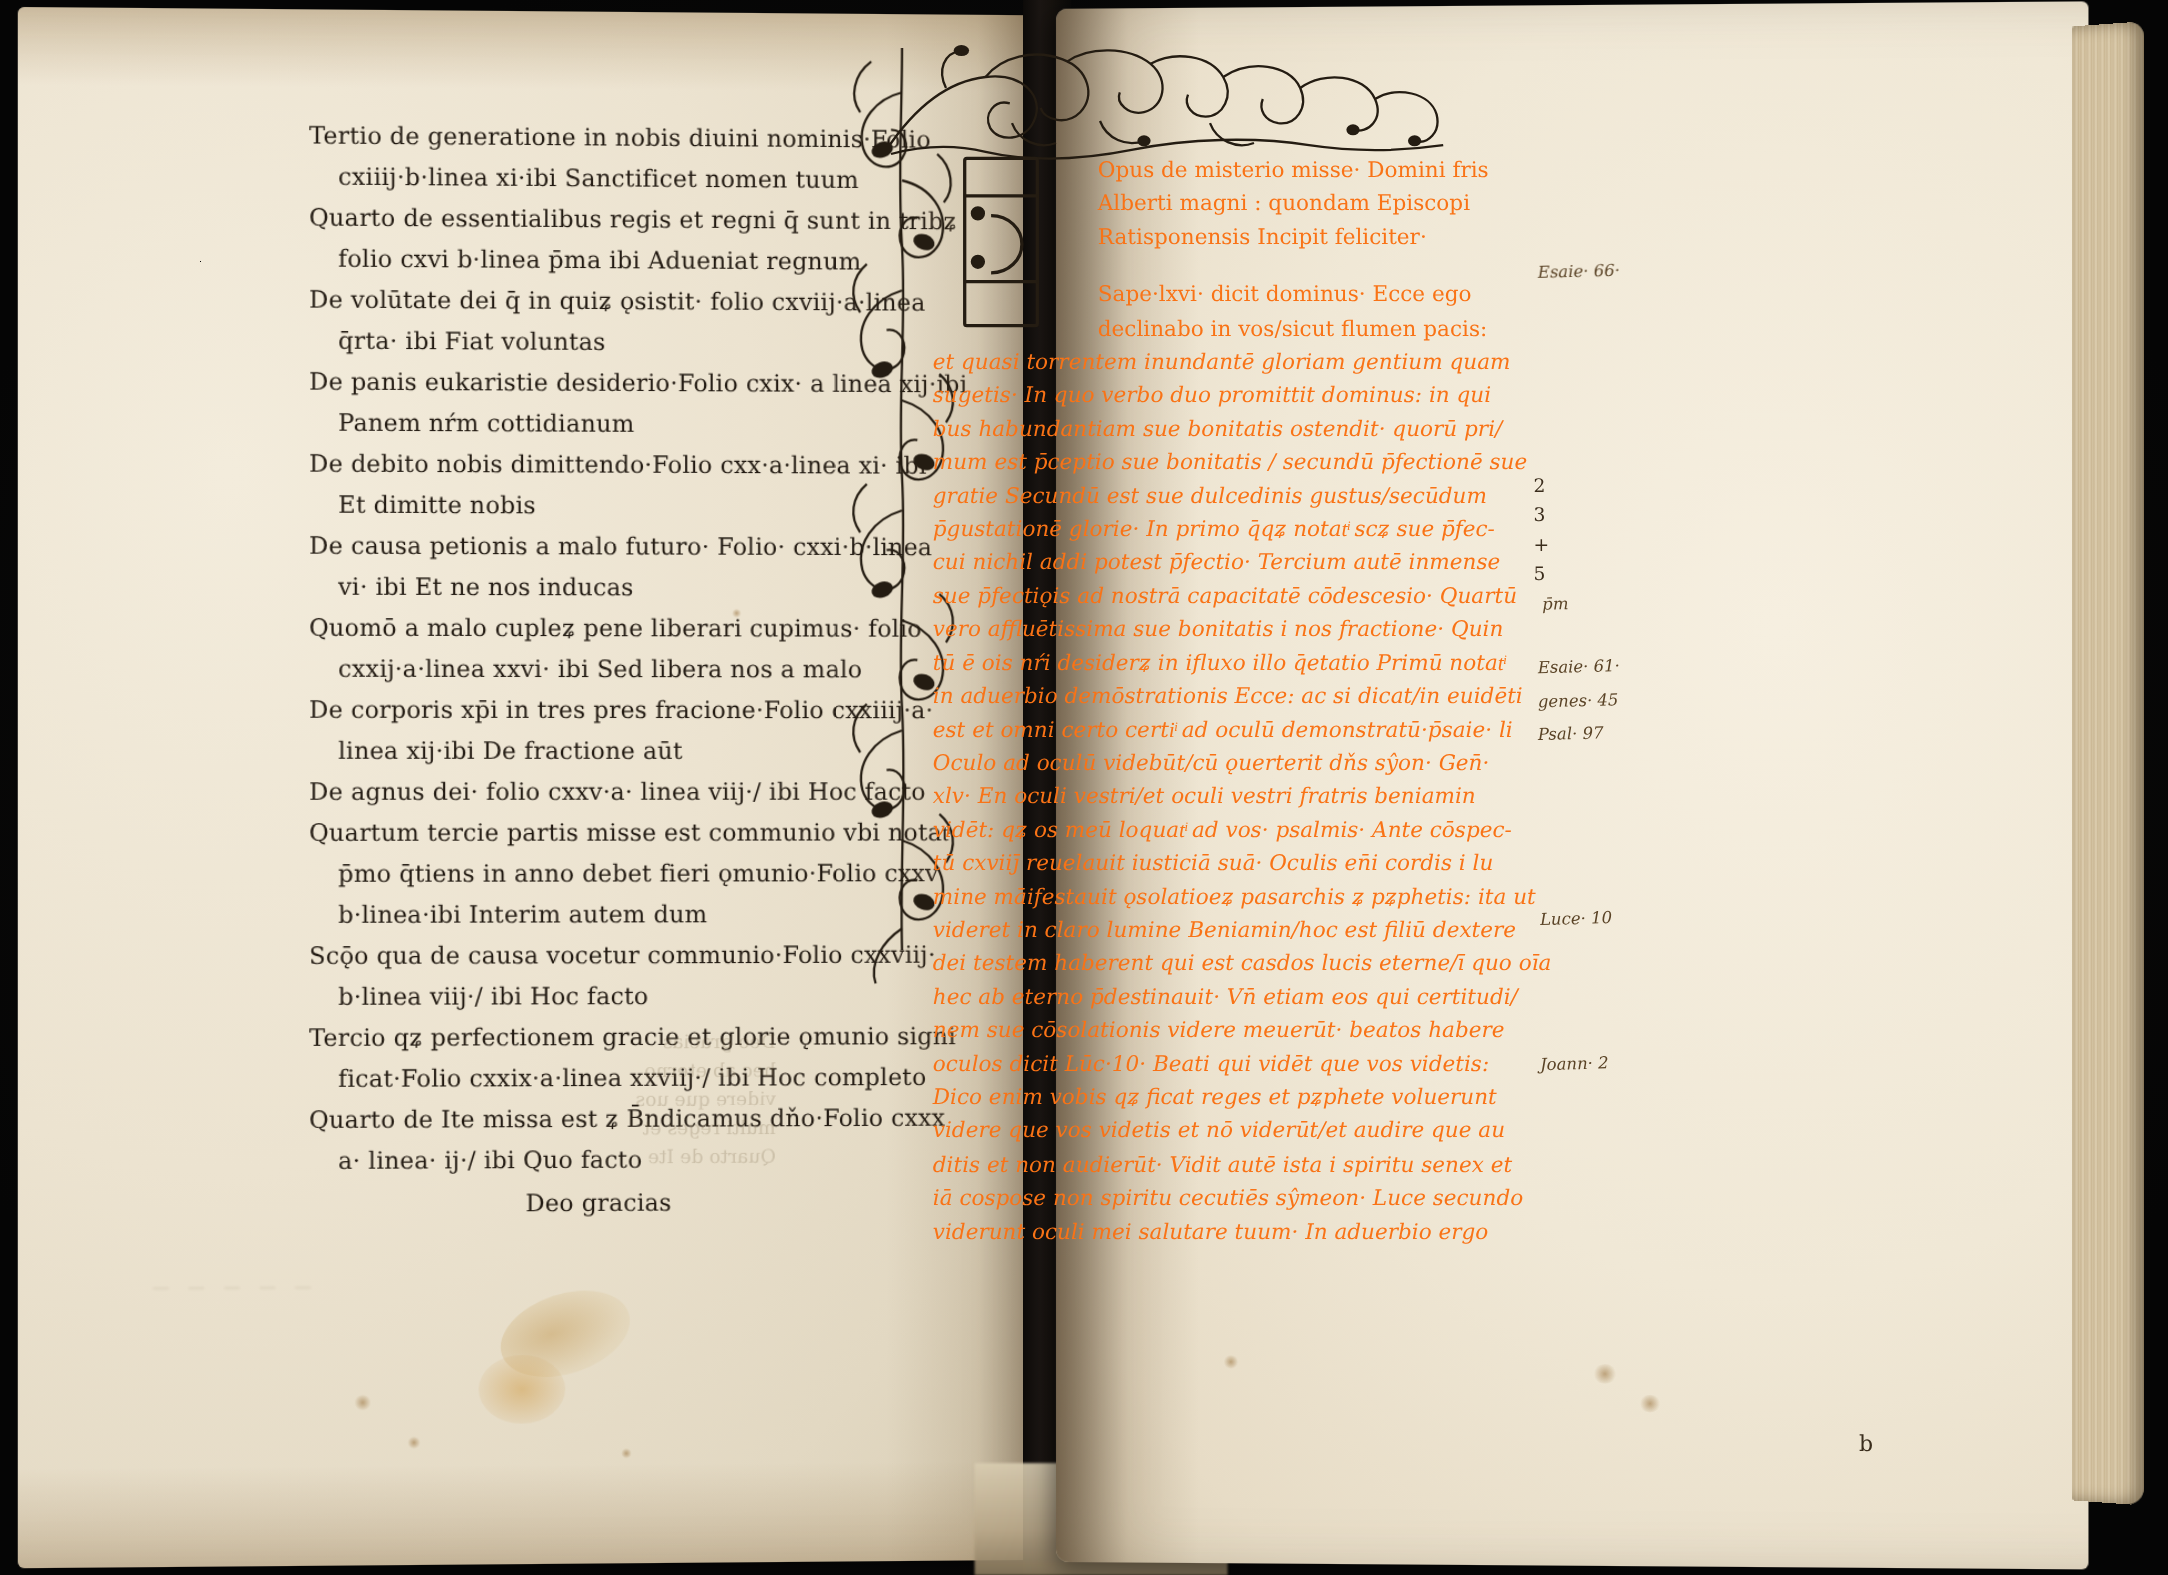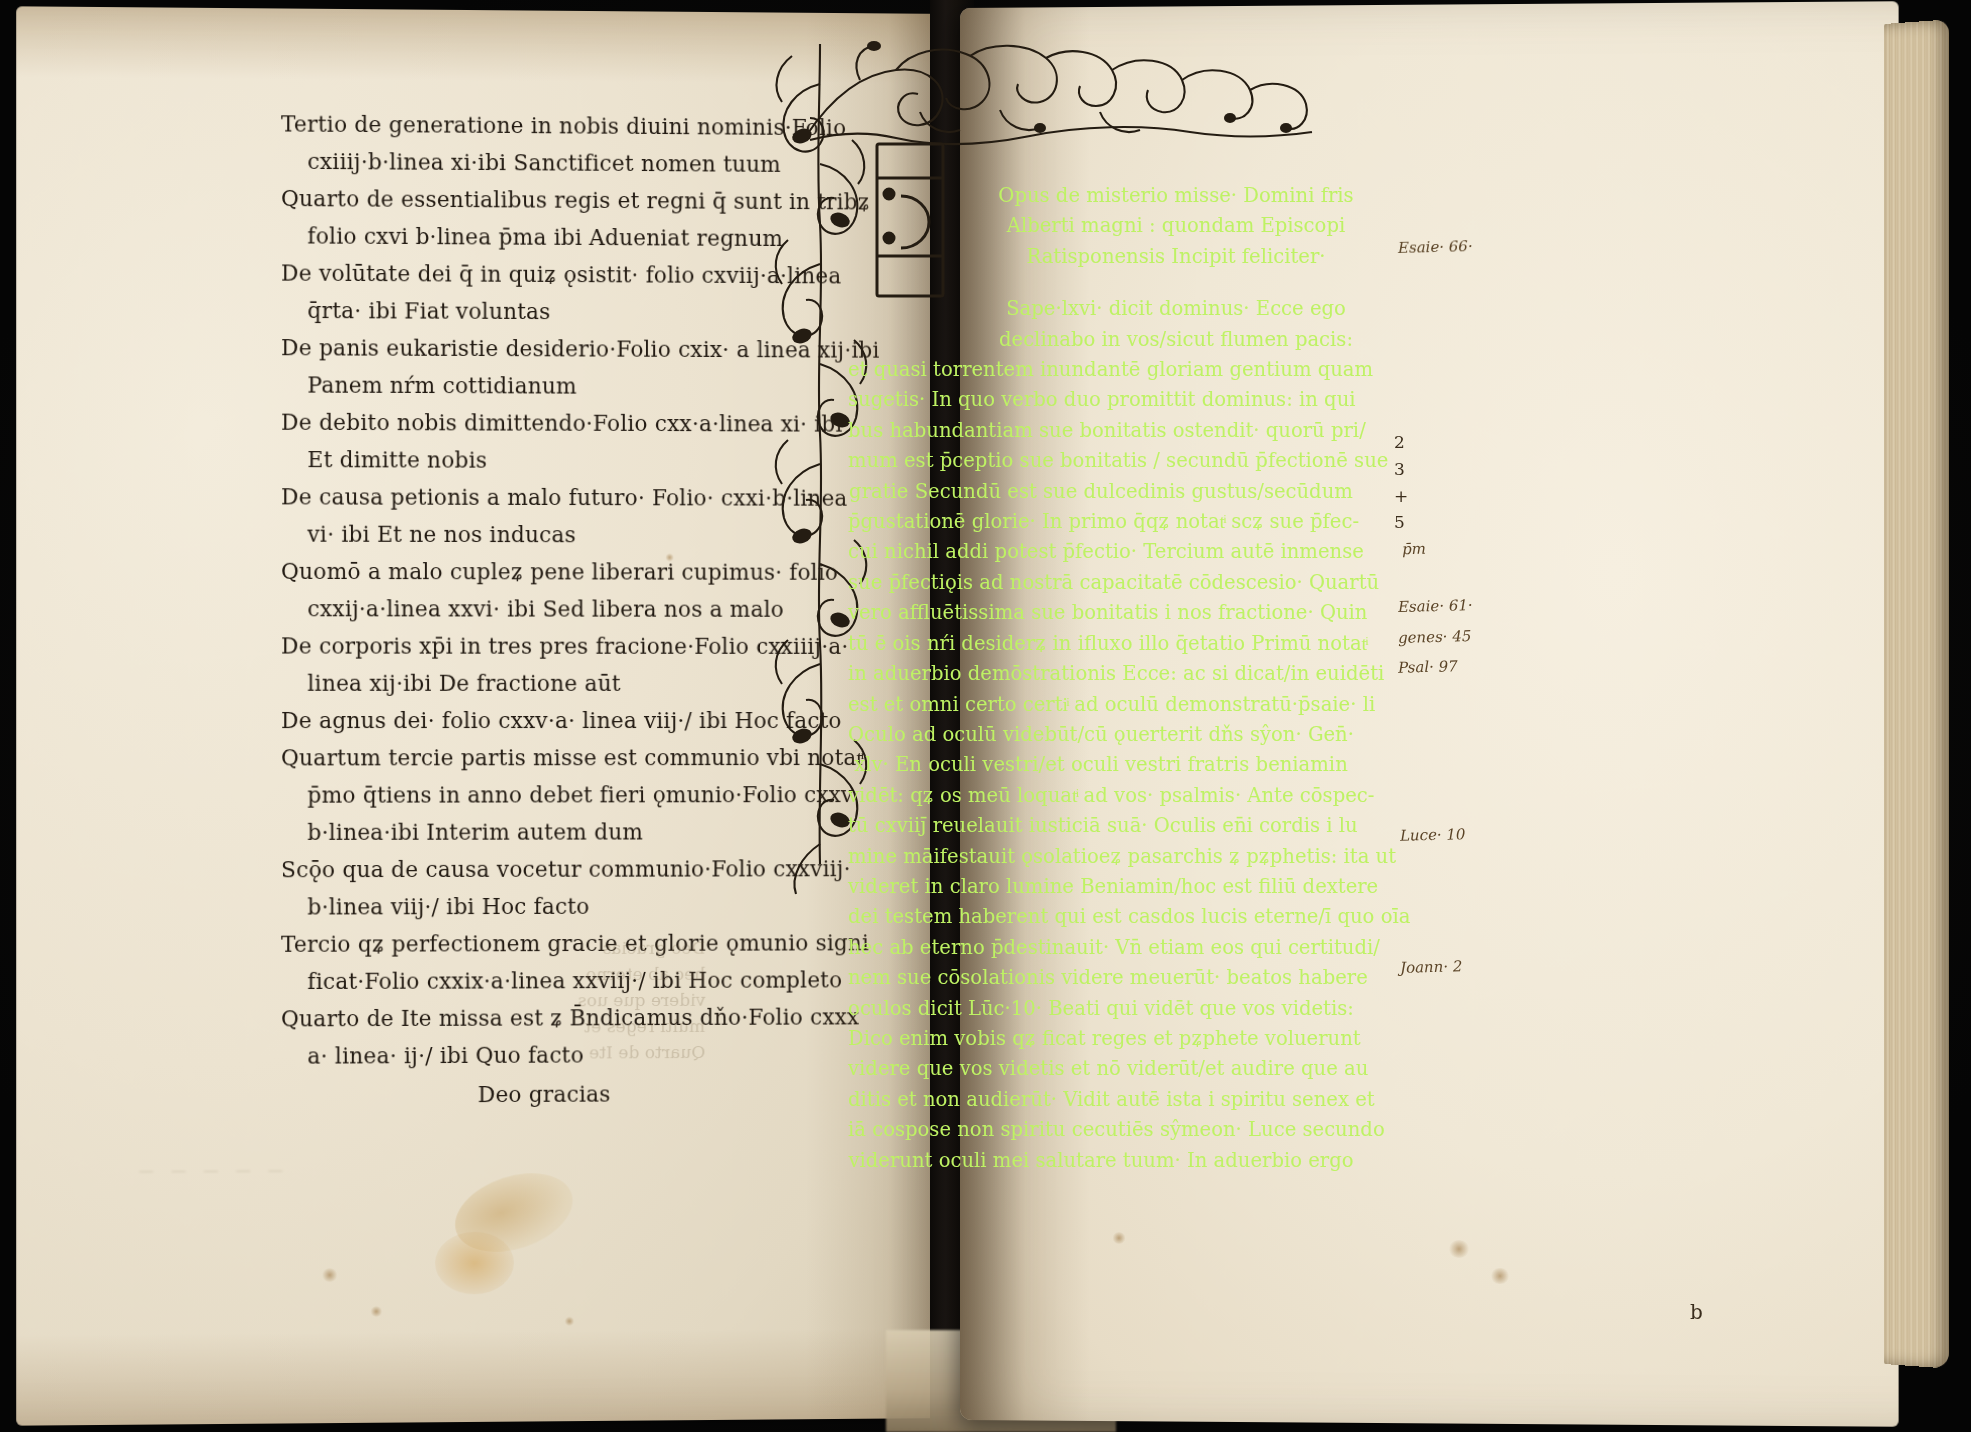--- a/index.html
+++ b/index.html
@@ -142,28 +142,27 @@
     display: block;
     text-align: center;
     padding-right: 120px;
     margin-top: 2px;
   }
   #right-text {
     position: absolute;
     left: 848px;
     top: 140px;
     width: 506px;
-    color: #bef264;
+    color: #f97316;
     font-family: "DejaVu Serif", serif;
     font-size: 19.6px;
     line-height: 30.4px;
-    text-align: center;
-    margin-top: 41px;
-  }
-  #right-text .ln { display:block; white-space: nowrap; }
+    text-align: left;
+  }
+  #right-text .ln { display:block; white-space: nowrap; font-style: italic; }
   #right-text .head { display:block; white-space: nowrap; margin-left: 150px; }
   #right-text .gap { height: 22px; }
 
   
   #dropcap {
     position: absolute;
     left: 855px;
     top: 138px;
     width: 140px;
     height: 160px;

